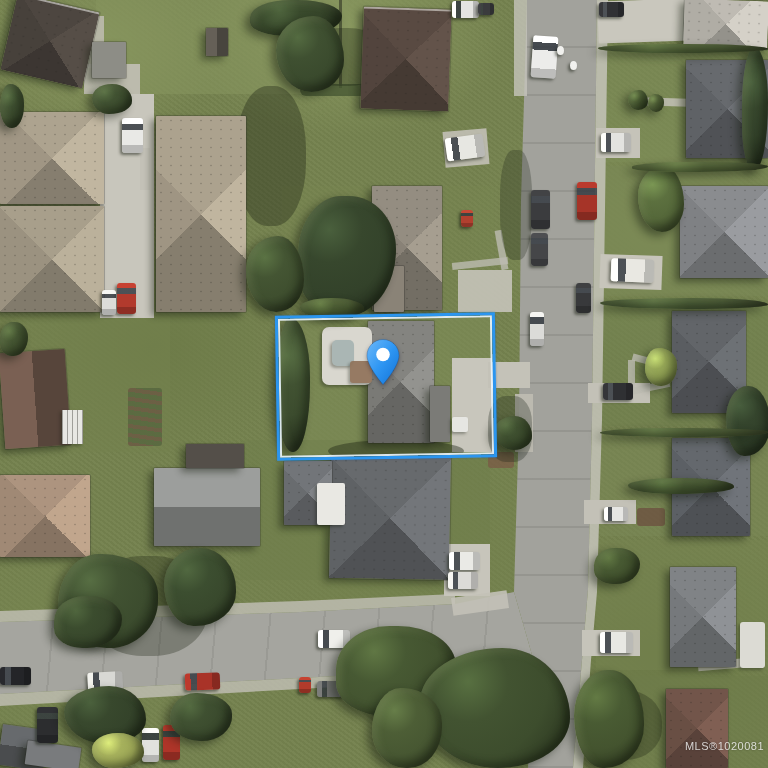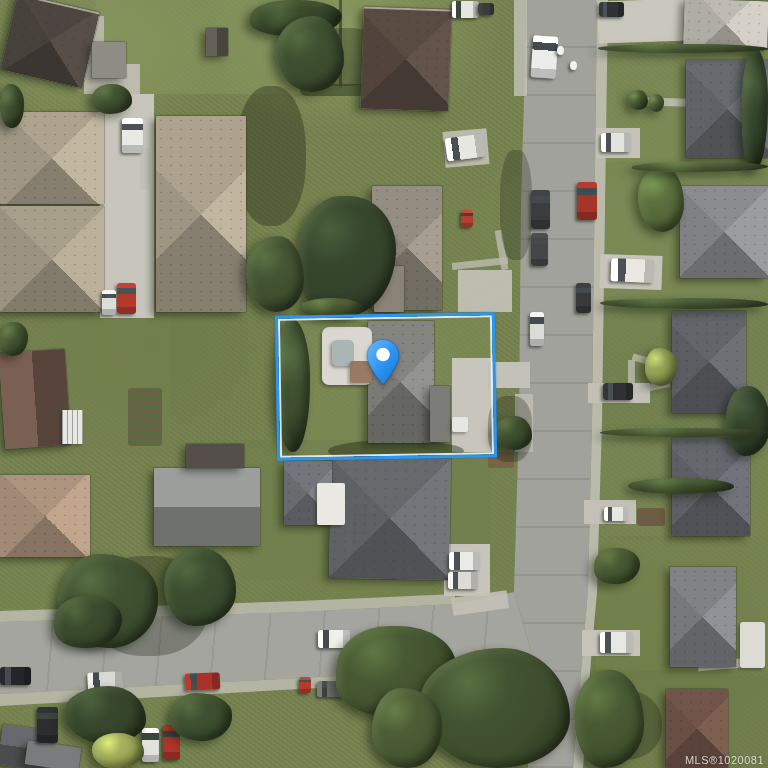--- a/index.html
+++ b/index.html
@@ -11,21 +11,21 @@
       radial-gradient(230px 150px at 45% 4%, #8a9960 0%, transparent 70%),
       radial-gradient(270px 210px at 85% 30%, #7d8c55 0%, transparent 70%),
       radial-gradient(210px 170px at 20% 45%, #6d7b48 0%, transparent 70%),
       radial-gradient(320px 230px at 50% 70%, #73814d 0%, transparent 70%),
       radial-gradient(250px 190px at 85% 85%, #6c7a47 0%, transparent 70%),
       radial-gradient(210px 160px at 10% 85%, #76854f 0%, transparent 70%),
       repeating-linear-gradient(37deg, rgba(255,255,240,0.025) 0 2px, rgba(20,30,10,0.035) 2px 4px);}
   .mo{position:absolute;}
   #boundary{position:absolute;z-index:12;pointer-events:none;}
   #pin{position:absolute;z-index:13;filter:drop-shadow(0 2px 2px rgba(0,0,30,.35));}
-  #watermark{position:absolute;right:4px;bottom:2px;z-index:14;
+  #watermark{position:absolute;right:4px;bottom:16px;z-index:14;
     font-size:11px;letter-spacing:.5px;color:rgba(255,255,255,.78);
     text-shadow:0 0 2px rgba(0,0,0,.4);}
   #vignette{position:absolute;inset:0;z-index:11;pointer-events:none;
     background:radial-gradient(130% 130% at 50% 45%, transparent 62%, rgba(10,15,5,.13) 100%);}
 </style>
 </head>
 <body>
 
 <div id="stage">
   <div id="map">

